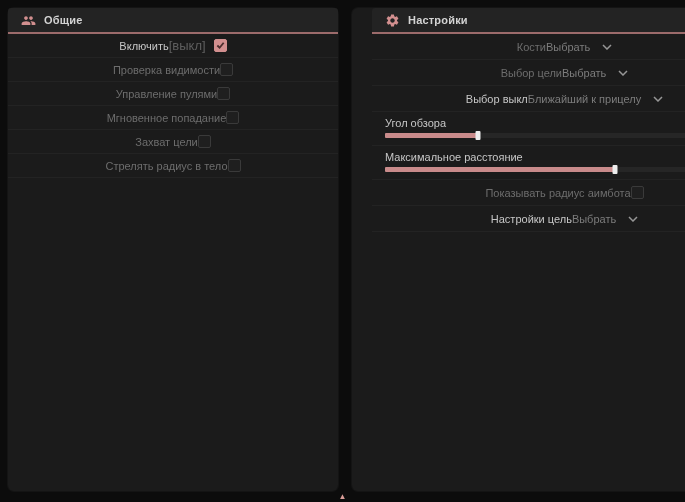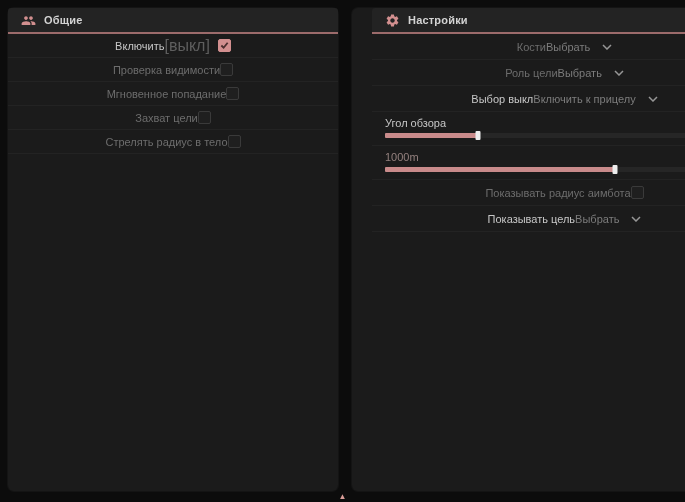--- a/index.html
+++ b/index.html
@@ -27,21 +27,21 @@
   .rows{display:block;}
   .row{
     display:flex;align-items:center;justify-content:center;
     padding:0 13px;border-bottom:1px solid #232323;
   }
   .row.h23{height:23px;}
   .row.h25{height:25px;}
   .lbl{font-size:11px;color:#6d6d6d;}
   .lbl.bright{color:#c7c7c7;}
   .rgroup{display:flex;align-items:center;gap:8px;}
-  .hotkey{font-size:16px;color:#5e5e5e;}
+  .hotkey{font-size:13px;color:#5e5e5e;}
   .checkbox{
     width:13px;height:13px;border-radius:2px;box-sizing:border-box;
     border:1px solid #3a3a3a;background:#1f1f1f;
     display:flex;align-items:center;justify-content:center;cursor:pointer;
   }
   .checkbox.checked{background:#d28f8f;border-color:#d28f8f;}
   .dropdown{display:flex;align-items:center;gap:12px;cursor:pointer;padding:2px 0;}
   .dropdown .value{font-size:11px;color:#7c7c7c;}
   .chev{display:flex;align-items:center;}
   .slider-row{display:block;padding:3px 13px 7px;border-bottom:1px solid #232323;}
@@ -85,20 +85,26 @@
           </span>
         </span>
       </div>
       <div class="row h23">
         <span class="lbl">Проверка видимости</span>
         <span class="rgroup">
           <span class="checkbox"></span>
         </span>
       </div>
       <div class="row h23">
+        <span class="lbl">Управление пулями</span>
+        <span class="rgroup">
+          <span class="checkbox"></span>
+        </span>
+      </div>
+      <div class="row h23">
         <span class="lbl">Мгновенное попадание</span>
         <span class="rgroup">
           <span class="checkbox"></span>
         </span>
       </div>
       <div class="row h23">
         <span class="lbl">Захват цели</span>
         <span class="rgroup">
           <span class="checkbox"></span>
         </span>
@@ -127,68 +133,69 @@
         <span class="dropdown">
           <span class="value">Выбрать</span>
           <span class="chev">
             <svg width="10" height="6" viewBox="0 0 10 6">
               <polyline points="1,1 5,5 9,1" stroke="#969696" stroke-width="1.5" fill="none"></polyline>
             </svg>
           </span>
         </span>
       </div>
       <div class="row h25">
-        <span class="lbl">Роль цели</span>
+        <span class="lbl">Выбор цели</span>
         <span class="dropdown">
           <span class="value">Выбрать</span>
           <span class="chev">
             <svg width="10" height="6" viewBox="0 0 10 6">
               <polyline points="1,1 5,5 9,1" stroke="#969696" stroke-width="1.5" fill="none"></polyline>
             </svg>
           </span>
         </span>
       </div>
       <div class="row h25">
         <span class="lbl bright">Выбор выкл</span>
         <span class="dropdown">
-          <span class="value">Включить к прицелу</span>
+          <span class="value">Ближайший к прицелу</span>
           <span class="chev">
             <svg width="10" height="6" viewBox="0 0 10 6">
               <polyline points="1,1 5,5 9,1" stroke="#969696" stroke-width="1.5" fill="none"></polyline>
             </svg>
           </span>
         </span>
       </div>
       <div class="slider-row">
         <div class="slider-top">
           <span class="lbl bright">Угол обзора</span>
           <span class="slider-value">100°</span>
         </div>
         <div class="slider-track">
           <div class="slider-fill" style="width:26%"></div>
           <div class="slider-thumb" style="left:26%"></div>
         </div>
       </div>
       <div class="slider-row">
         <div class="slider-top">
+          <span class="lbl bright">Максимальное расстояние</span>
           <span class="slider-value">1000m</span>
         </div>
         <div class="slider-track">
           <div class="slider-fill" style="width:64%"></div>
           <div class="slider-thumb" style="left:64%"></div>
         </div>
       </div>
       <div class="row h25">
         <span class="lbl">Показывать радиус аимбота</span>
         <span class="rgroup">
           <span class="checkbox"></span>
         </span>
       </div>
       <div class="row h25">
-        <span class="lbl bright">Показывать цель</span>
+        <span class="lbl bright">Настройки цель</span>
         <span class="dropdown">
           <span class="value">Выбрать</span>
           <span class="chev">
             <svg width="10" height="6" viewBox="0 0 10 6">
               <polyline points="1,1 5,5 9,1" stroke="#969696" stroke-width="1.5" fill="none"></polyline>
             </svg>
           </span>
         </span>
       </div>
     </div>

